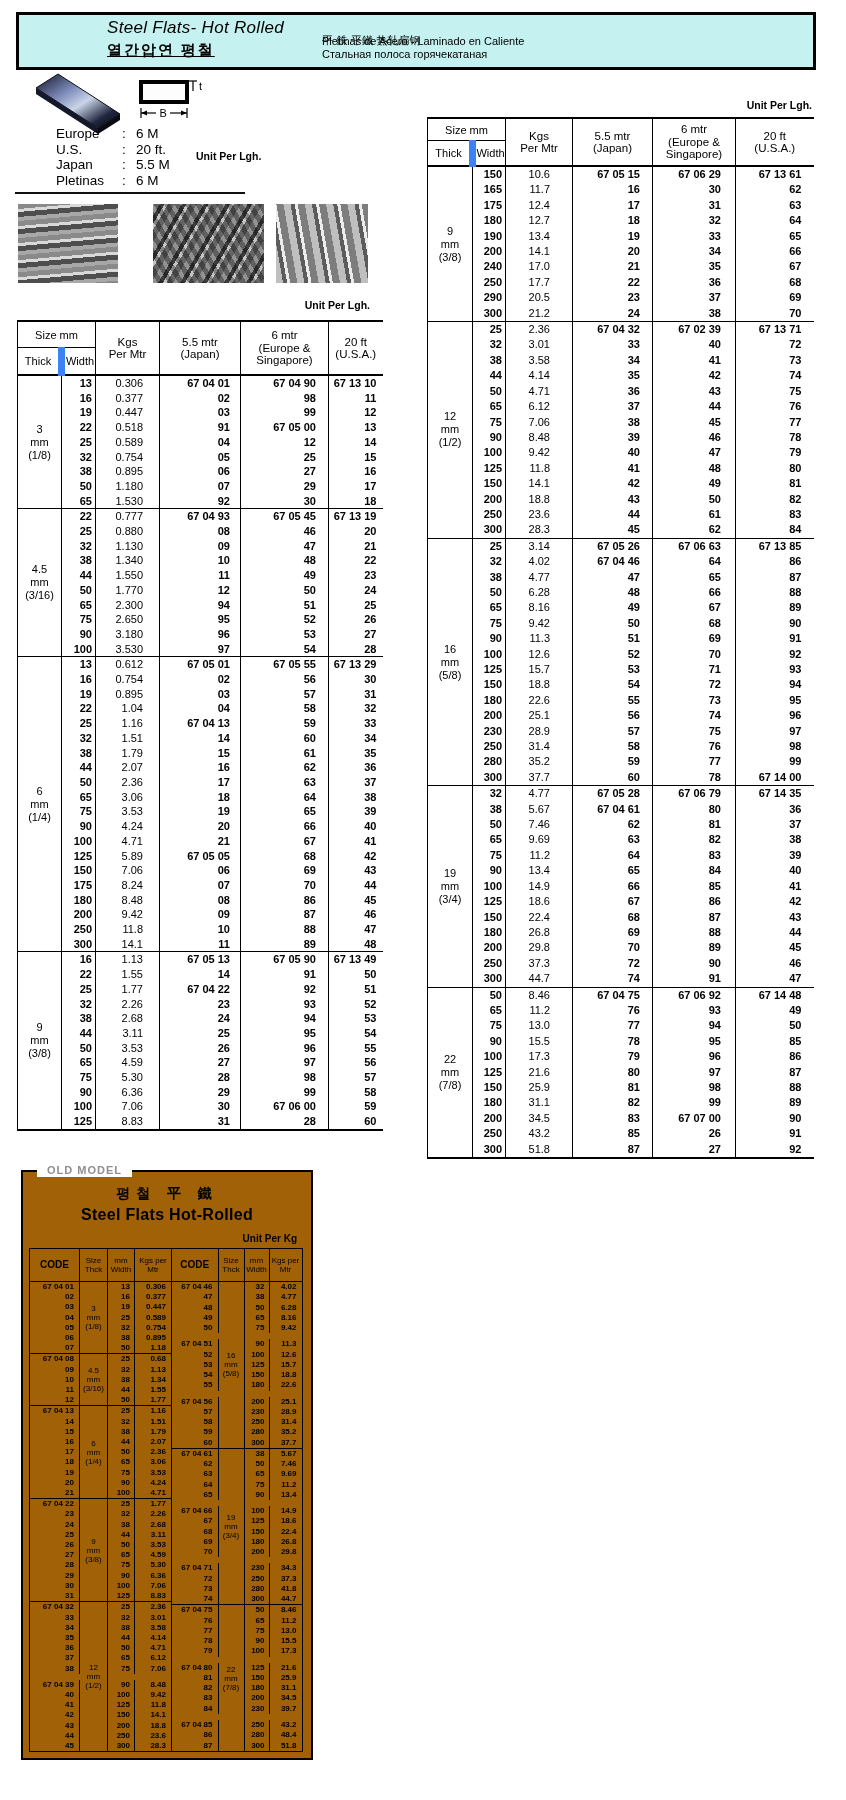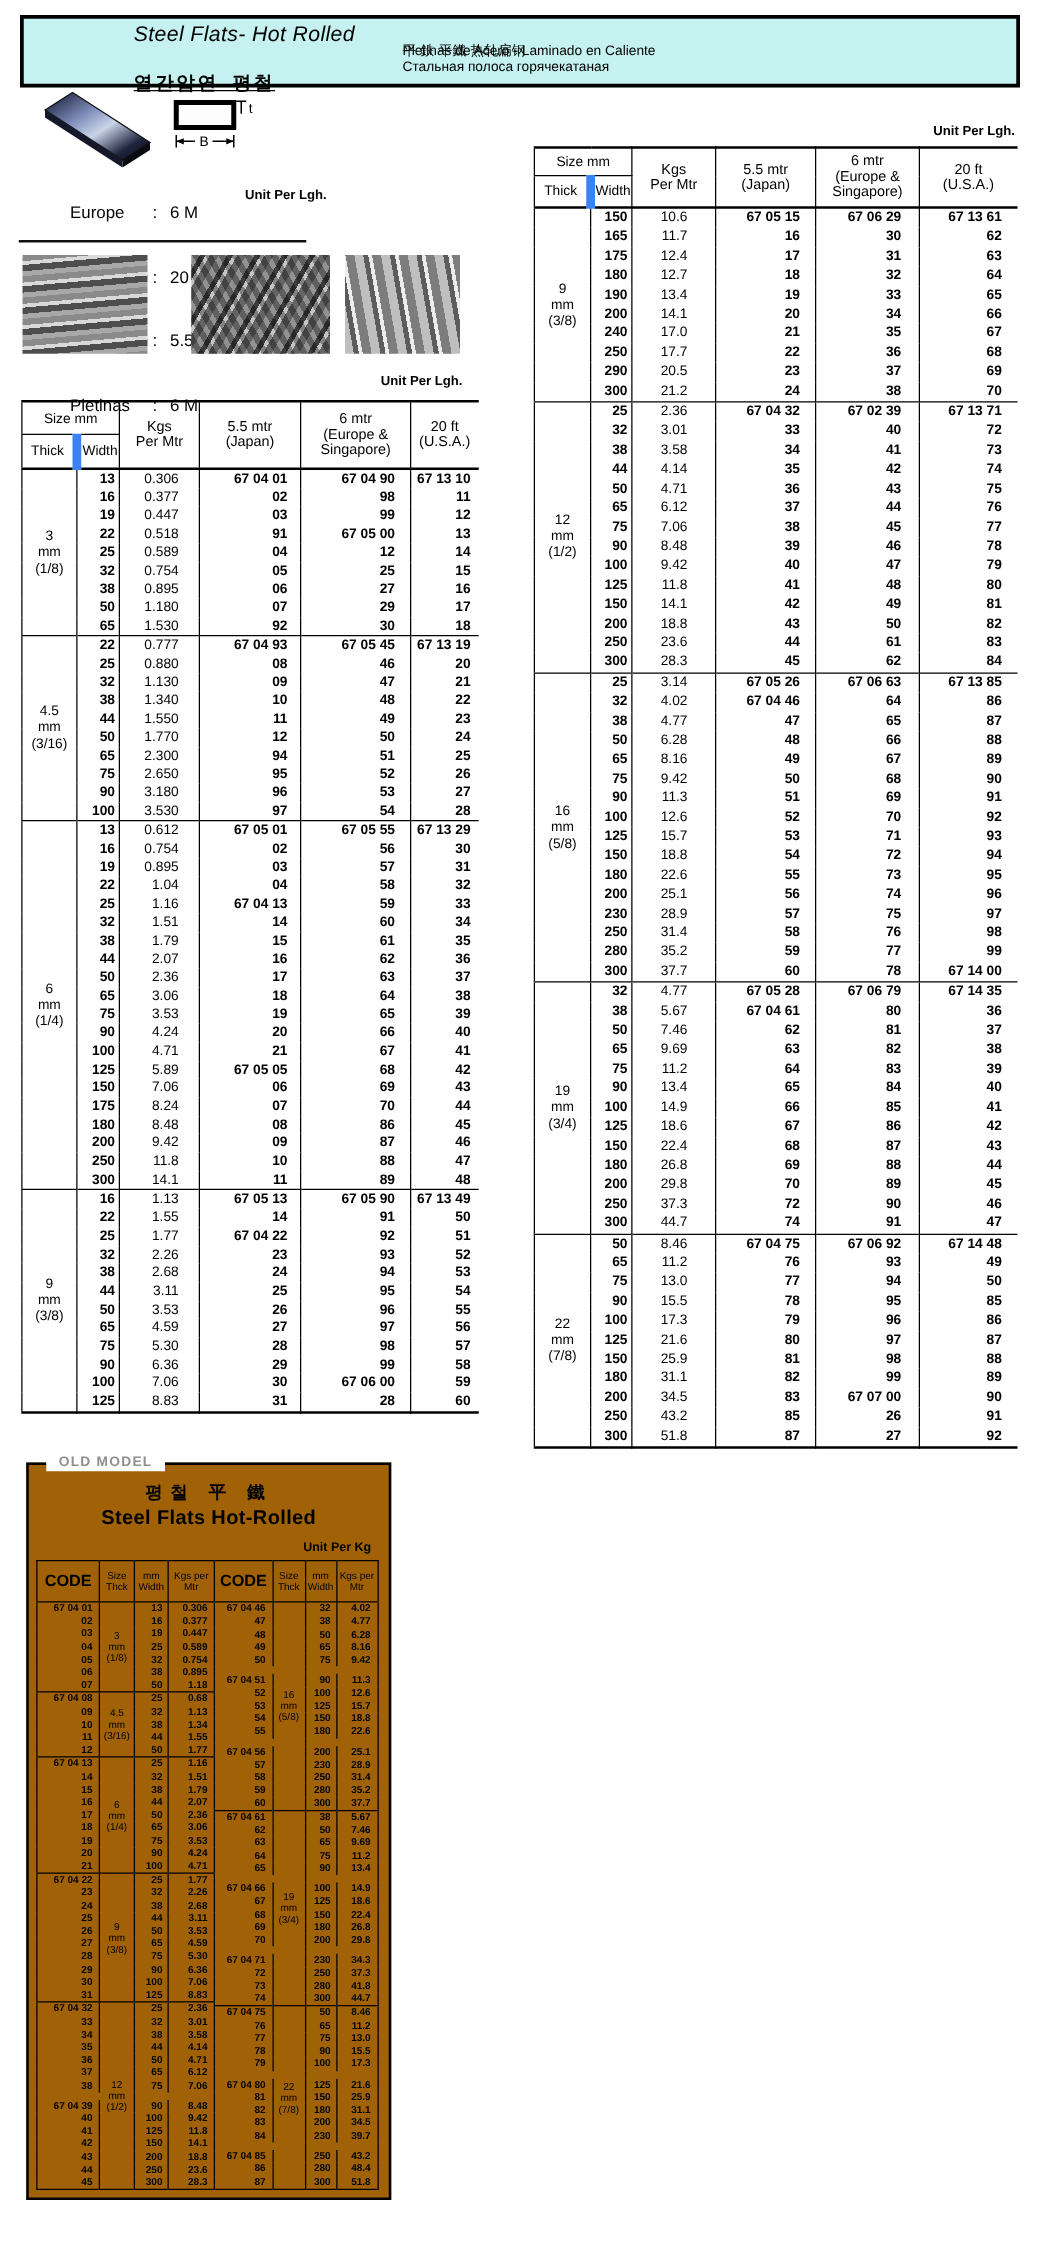--- a/index.html
+++ b/index.html
@@ -4,32 +4,32 @@
 <style>
   html,body{margin:0;padding:0;}
   body{position:relative;width:846px;height:1800px;background:#fff;
        font-family:"Liberation Sans",sans-serif;color:#000;overflow:hidden;}
 
   
   #hdr-box{position:absolute;left:16px;top:12px;width:794px;height:52px;
            background:#c5f2f0;border:3px solid #000;}
   .hb-title{position:absolute;left:88px;top:3px;font-size:17px;font-weight:400;
             font-style:italic;letter-spacing:.3px;}
-  .hb-ko{position:absolute;left:88px;top:42px;font-size:15px;font-weight:700;
-         text-decoration:underline;letter-spacing:2px;font-family:Liberation Mono, monospace;}
+  .hb-ko{position:absolute;left:88px;top:26px;font-size:15px;font-weight:700;
+         text-decoration:underline;letter-spacing:2px;font-family:Liberation Serif, serif;}
   .hb-r{position:absolute;left:303px;font-size:11px;white-space:nowrap;}
   .hb-r1{top:20px;} .hb-r2{top:18px;font-family:"DejaVu Sans",sans-serif;} .hb-r3{top:33px;}
 
   
   #flat-icon{position:absolute;left:28px;top:72px;}
   #cross-sec{position:absolute;left:138px;top:74px;}
 
   
   #lengths{position:absolute;left:56px;top:126px;font-size:13.5px;line-height:15.5px;}
-  .lrow{display:flex;margin-top:36px;}
+  .lrow{display:flex;}
   .ll{width:66px;} .lc{width:14px;} .lv{}
   .unit-lbl{position:absolute;font-size:10.5px;font-weight:700;white-space:nowrap;}
   #unit-1{left:196px;top:150px;}
   #unit-right{left:712px;top:99px;width:100px;text-align:right;}
   #unit-left{left:270px;top:299px;width:100px;text-align:right;}
   #rule1{position:absolute;left:15px;top:192px;width:230px;border-top:2px solid #111;}
 
   
   .photo{position:absolute;top:204px;height:79px;}
   #photo1{left:18px;width:100px;
@@ -74,21 +74,21 @@
            font-weight:700;font-size:11px;letter-spacing:1px;padding:1px 10px;}
   .op-cjk{margin-top:13px;text-align:center;font-weight:700;font-size:14px;
           letter-spacing:6px;font-family:"DejaVu Sans",sans-serif;}
   .op-en{text-align:center;font-weight:700;font-size:16px;margin-top:3px;letter-spacing:.3px;}
   .op-unit{position:absolute;right:14px;top:61px;font-weight:700;font-size:10px;}
   #old-table-wrap{position:absolute;left:6px;top:76px;display:flex;}
   .otbl{border-collapse:collapse;table-layout:fixed;border:1.5px solid #000;}
   .otbl th{border-bottom:1.5px solid #000;border-right:1px solid #000;
            font-size:8px;font-weight:400;height:32px;line-height:9.5px;text-align:center;padding:0;}
   .otbl th:last-child{border-right:none;}
-  .otbl th.ohcode{font-size:13px;font-weight:700;}
+  .otbl th.ohcode{font-size:10px;font-weight:700;}
   .otbl td{padding:0;height:10.2px;line-height:10.2px;white-space:nowrap;font-size:8px;}
   td.ocode{text-align:right;padding-right:5px;font-weight:700;border-right:1px solid #000;}
   td.othick{text-align:center;vertical-align:middle;border-right:1px solid #000;}
   td.othick div{line-height:9px;font-size:8px;}
   td.ow{text-align:right;padding-right:4px;border-right:1px solid #000;font-weight:700;}
   td.ok{text-align:right;padding-right:5px;font-weight:700;}
   tr.ogap td{height:6px;line-height:6px;}
   tr.gstart td{border-top:1.3px solid #000;}
   #old-right{border-left:none;}
 </style>

